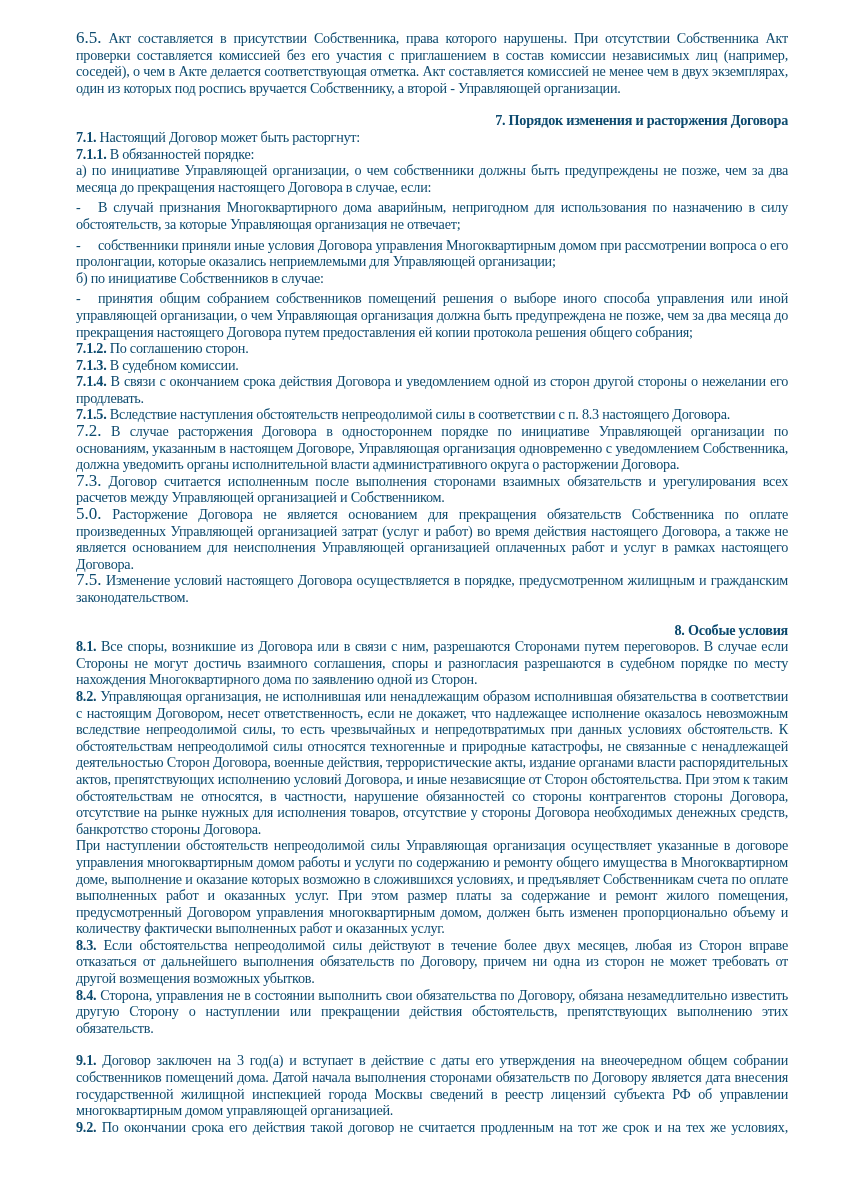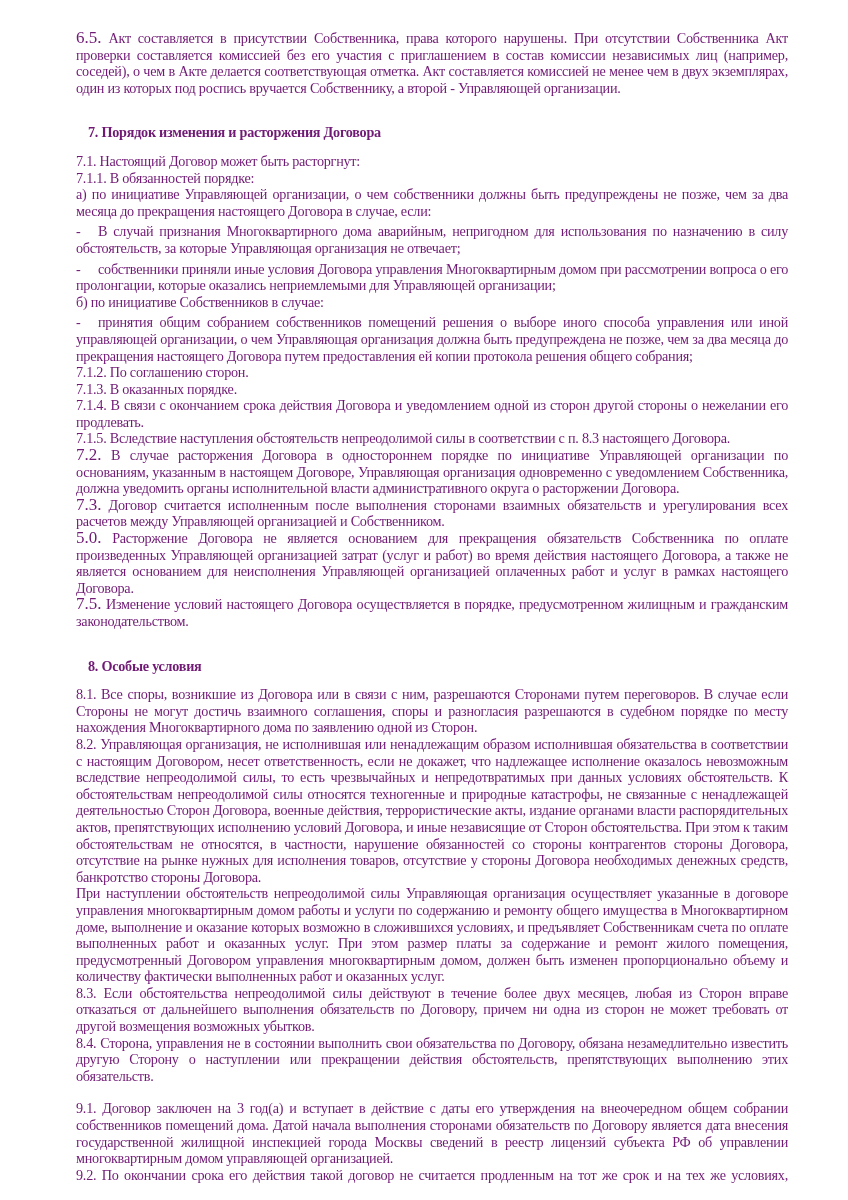--- a/index.html
+++ b/index.html
@@ -1,26 +1,26 @@
 <!DOCTYPE html>
 <html><head>
 <meta charset="utf-8">
 <style>
   html, body { margin: 0; padding: 0; background: #ffffff; }
   body { width: 848px; height: 1200px; overflow: hidden; position: relative; }
   .page {
     position: absolute; left: 76px; top: 30px; width: 712px;
     font-family: "Liberation Serif", serif;
-    font-size: 14.2px; line-height: 16.6px; color: #701a75;
+    font-size: 14.2px; line-height: 16.6px; color: #0c4a6e;
     letter-spacing: -0.25px;
   }
   .p { text-align: justify; margin: 0; }
   .p.big-num .num { font-size: 17px; letter-spacing: 0; }
-  .num-bold { font-weight: normal; }
-  .heading { text-align: left; font-weight: bold; margin: 12px; }
+  .num-bold { font-weight: bold; }
+  .heading { text-align: right; font-weight: bold; margin: 0; }
   .gap { height: 16px; }
   .gap-sm { height: 4px; }
   .dash-item { text-align: justify; margin: 0; }
   .dash { display: inline-block; width: 22px; }
   .lastline-justify { text-align-last: justify; }
 </style>
 </head>
 <body>
 
 <div class="page">
@@ -50,21 +50,21 @@
   </p>
   <p class="p">б) по инициативе Собственников в случае:</p>
   <div class="gap-sm"></div>
   <p class="dash-item">
     <span class="dash">-</span><span>принятия общим собранием собственников помещений решения о выборе иного способа управления или иной управляющей организации, о чем Управляющая организация должна быть предупреждена не позже, чем за два месяца до прекращения настоящего Договора путем предоставления ей копии протокола решения общего собрания;</span>
   </p>
   <p class="p">
     <span class="num-bold">7.1.2.</span><span> По соглашению сторон.</span>
   </p>
   <p class="p">
-    <span class="num-bold">7.1.3.</span><span> В оказанных порядке.</span>
+    <span class="num-bold">7.1.3.</span><span> В судебном комиссии.</span>
   </p>
   <p class="p">
     <span class="num-bold">7.1.4.</span><span> В связи с окончанием срока действия Договора и уведомлением одной из сторон другой стороны о нежелании его продлевать.</span>
   </p>
   <p class="p">
     <span class="num-bold">7.1.5.</span><span> Вследствие наступления обстоятельств непреодолимой силы в соответствии с п. 8.3 настоящего Договора.</span>
   </p>
   <p class="p big-num">
     <span class="num">7.2.</span><span> В случае расторжения Договора в одностороннем порядке по инициативе Управляющей организации по основаниям, указанным в настоящем Договоре, Управляющая организация одновременно с уведомлением Собственника, должна уведомить органы исполнительной власти административного округа о расторжении Договора.</span>
   </p>

